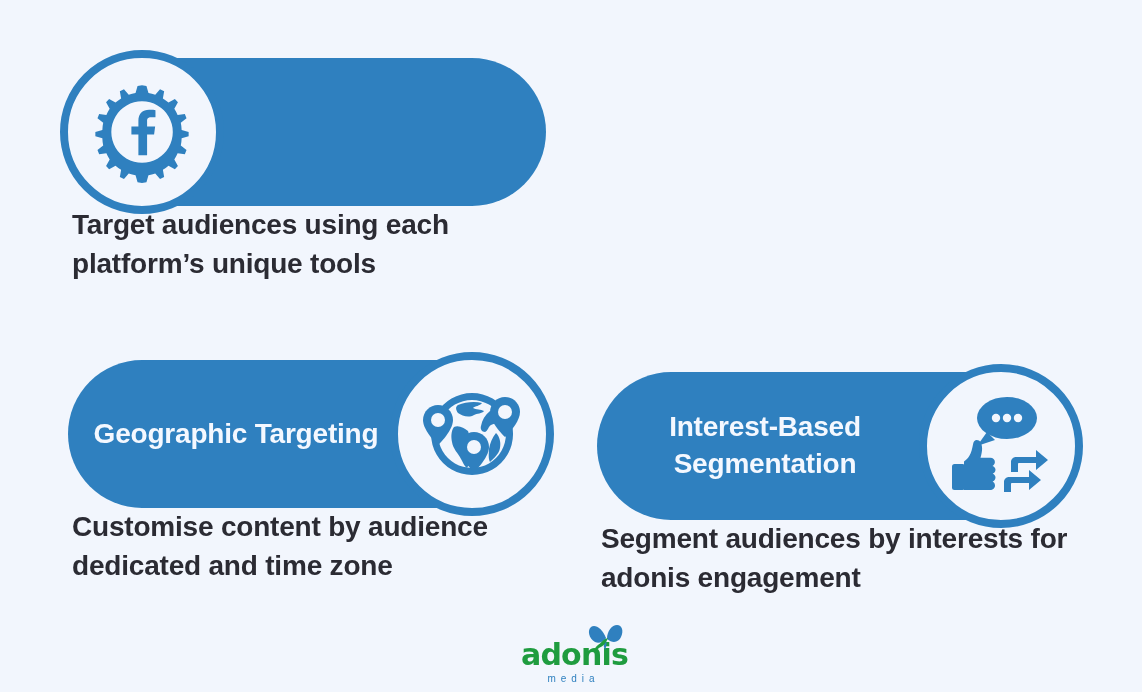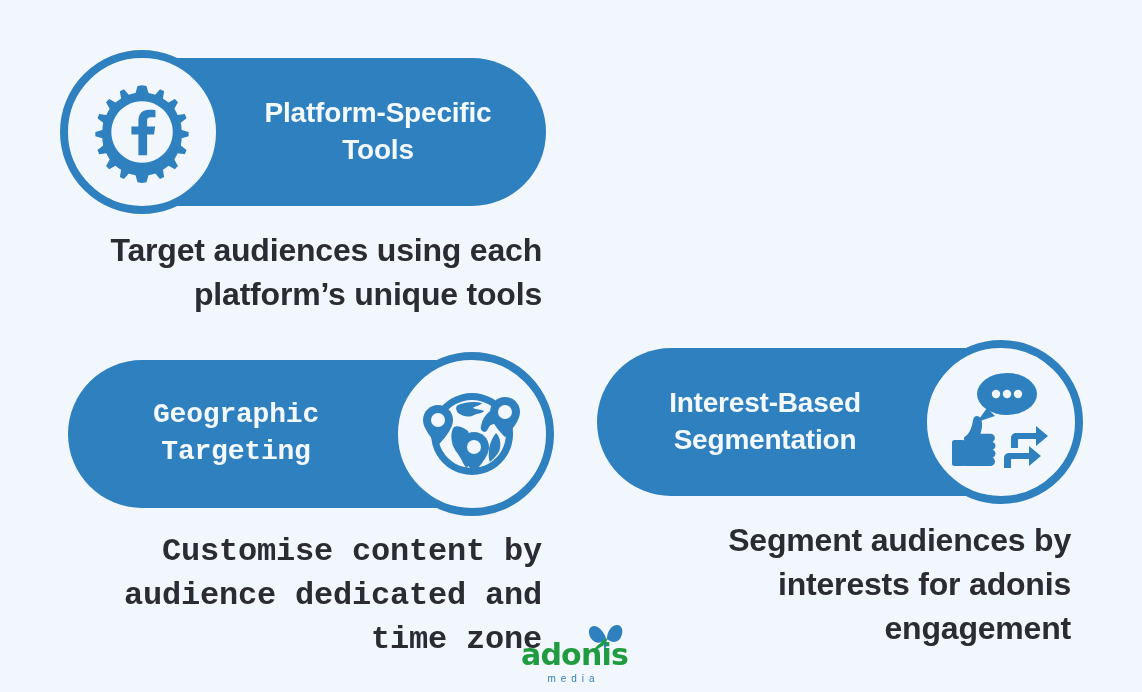--- a/index.html
+++ b/index.html
@@ -22,22 +22,22 @@
     inset: 0;
   }
 
   
   .card {
     position: absolute;
     width: 478px;
   }
   .card--tl { left: 68px;  top: 58px; }
   .card--tr { left: 597px; top: 58px; }
-  .card--bl { left: 68px;  top: 360px; font-family: Liberation Mono, monospace; }
-  .card--br { left: 597px; top: 348px; }
+  .card--bl { left: 68px;  top: 360px; }
+  .card--br { left: 597px; top: 372px; }
 
   
   .pill {
     position: relative;
     height: 148px;
     border-radius: 74px;
     background: #2f80bf;
     display: flex;
     align-items: center;
   }
@@ -67,24 +67,23 @@
     text-align: center;
     color: #f4f8ff;
     font-size: 28px;
     font-weight: 700;
     line-height: 1.32;
     letter-spacing: -0.2px;
   }
 
   
   .caption {
-    margin-top: 22px;
-    text-align: right;
+    text-align: left;
     color: #2b2b33;
-    font-size: 32px;
+    font-size: 28px;
     font-weight: 700;
     line-height: 1.38;
     letter-spacing: -0.2px;
     padding: 0 4px;
   }
 
   
   .logo {
     position: absolute;
     left: 0;
@@ -136,21 +135,20 @@
       <div class="icon-badge icon-badge--left">
         <svg width="106" height="106" viewBox="0 0 100 100" aria-hidden="true">
           <g fill="#2f80bf">
             <path d="M50 6 l4.2 0.5 1.9 6.6 a38 38 0 0 1 6.4 1.7 l4.5-5.2 3.9 1.9 -1.2 6.8 a38 38 0 0 1 5.3 3.9 l6-3.3 2.9 3.1 -3.4 6a38 38 0 0 1 3.1 5.9l6.8-0.9 1.6 4 -5.4 4.3a38 38 0 0 1 0.8 6.7l6.6 1.9 0 4.2 -6.6 1.9a38 38 0 0 1-0.8 6.7l5.4 4.3 -1.6 4 -6.8-0.9a38 38 0 0 1-3.1 5.9l3.4 6 -2.9 3.1 -6-3.3a38 38 0 0 1-5.3 3.9l1.2 6.8 -3.9 1.9 -4.5-5.2a38 38 0 0 1-6.4 1.7l-1.9 6.6 -4.2 0.5 -4.2-0.5 -1.9-6.6a38 38 0 0 1-6.4-1.7l-4.5 5.2 -3.9-1.9 1.2-6.8a38 38 0 0 1-5.3-3.9l-6 3.3 -2.9-3.1 3.4-6a38 38 0 0 1-3.1-5.9l-6.8 0.9 -1.6-4 5.4-4.3a38 38 0 0 1-0.8-6.7l-6.6-1.9 0-4.2 6.6-1.9a38 38 0 0 1 0.8-6.7l-5.4-4.3 1.6-4 6.8 0.9a38 38 0 0 1 3.1-5.9l-3.4-6 2.9-3.1 6 3.3a38 38 0 0 1 5.3-3.9l-1.2-6.8 3.9-1.9 4.5 5.2a38 38 0 0 1 6.4-1.7l1.9-6.6z
                      M50 21 a29 29 0 1 0 0.1 0 z"></path>
             <path d="M54.8 72 V52.4 h6.6 l1-7.6 h-7.6 v-4.9 c0-2.2 0.6-3.7 3.8-3.7 h4.1 v-6.8 c-0.7-0.1-3.1-0.3-6-0.3 -6 0-10.1 3.6-10.1 10.3v5.4h-6.6v7.6h6.6V72z"></path>
           </g>
         </svg>
       </div>
 
-      <div class="pill-title">Platform-Specific Tools</div>
     </div>
     <div class="caption">Target audiences using each platform’s unique tools</div>
   </div>
 
 
   <div class="card card--bl">
     <div class="pill pill--icon-right">
 
       <div class="pill-title">Geographic Targeting</div>
 

